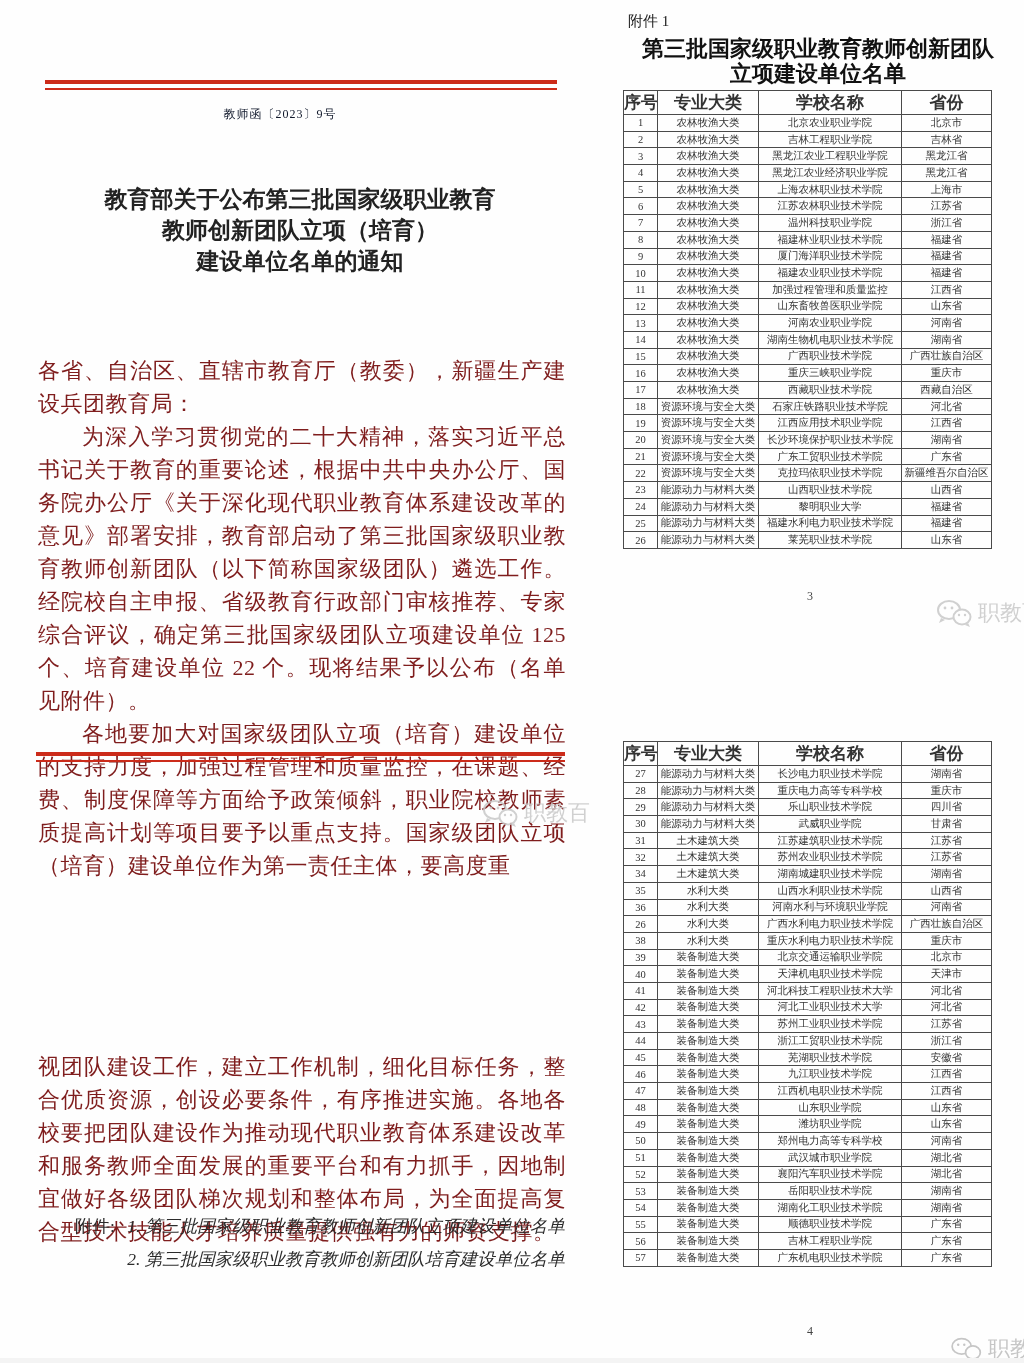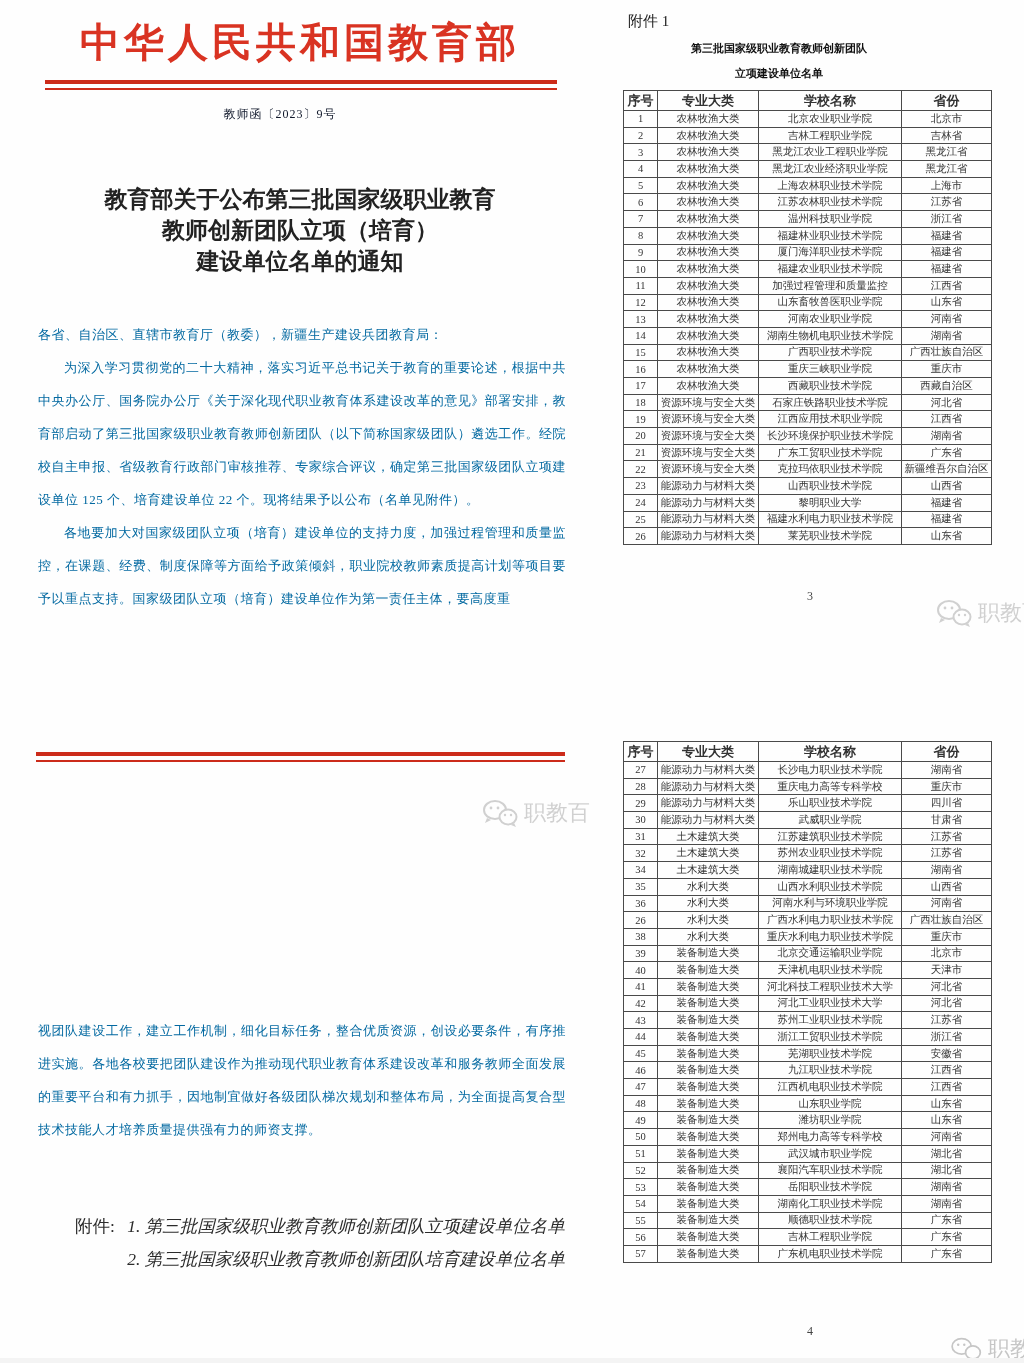--- a/index.html
+++ b/index.html
@@ -9,43 +9,43 @@
   
   .agency{position:absolute;left:40px;top:12px;width:520px;text-align:center;
           font-size:40px;font-weight:bold;color:#d93322;letter-spacing:4px;line-height:62px;}
   .red-rule{position:absolute;height:4px;border-top:4px solid #cc2b1a;border-bottom:2px solid #cc2b1a;}
   .rule-top{left:45px;top:80px;width:512px;}
   .rule-mid{left:36px;top:752px;width:529px;}
   .doc-no{position:absolute;left:40px;top:106px;width:480px;text-align:center;
           font-size:12px;color:#0f172a;letter-spacing:1px;}
   .letter-title{position:absolute;left:40px;top:184px;width:520px;text-align:center;
           font-size:23px;font-weight:bold;line-height:31px;color:#222;}
-  .body-block{position:absolute;left:38px;width:528px;font-size:13px;line-height:33px;
-          text-align:justify;color:#0369a1;letter-spacing:0.5px;}
+  .body-block{position:absolute;left:38px;width:528px;font-size:22px;line-height:33px;
+          text-align:justify;color:#7f1d1d;letter-spacing:0.5px;margin-top:36px;}
   .b1{top:318px;}
   .b2{top:1014px;}
   .body-block p{margin:0;}
   .body-block p.ind{text-indent:2em;}
   .attach{position:absolute;left:75px;top:1210px;width:492px;font-size:17.5px;line-height:33px;}
   .attach-row{display:flex;text-align:center;}
   .attach-label{flex:0 0 auto;margin-right:10px;}
   .attach-items{flex:1 1 auto;font-style:italic;}
   .attach-item{padding-left:28px;text-indent:-28px;}
 
   
   .appendix-label{position:absolute;left:628px;top:12px;font-size:15px;color:#222;}
-  .table-title{position:absolute;left:589px;top:36px;width:380px;text-align:center;
-          font-size:11px;font-weight:bold;line-height:25px;color:#111;}
+  .table-title{position:absolute;left:628px;top:36px;width:380px;text-align:center;
+          font-size:22px;font-weight:bold;line-height:25px;color:#111;}
   table.roster{position:absolute;left:623px;border-collapse:collapse;table-layout:fixed;
           width:368px;font-size:10.5px;color:#333;}
   .t1{top:90px;}
   .t2{top:741px;}
   table.roster th,table.roster td{border:1px solid #4a4a4a;text-align:center;
           padding:0;overflow:hidden;white-space:nowrap;}
-  table.roster th{height:19px;font-size:13px;font-weight:bold;}
+  table.roster th{height:19px;font-size:17px;font-weight:bold;}
   table.roster td{height:15.7px;}
   .c0{width:34px;} .c1{width:101px;} .c2{width:143px;} .c3{width:90px;}
   .page-num{position:absolute;left:620px;width:380px;text-align:center;
           font-size:12px;color:#444;}
   .p3{top:589px;} .p4{top:1324px;}
 
   
   .wm{position:absolute;display:flex;align-items:center;gap:4px;color:#c9c9c9;
       font-size:22px;font-family:"Liberation Sans","DejaVu Sans",sans-serif;
       opacity:.85;white-space:nowrap;}
@@ -53,21 +53,20 @@
   .wm1{left:480px;top:798px;}
   .wm2{left:934px;top:598px;}
   .wm3{left:948px;top:1334px;color:#bdbdbd;}
   .bottom-strip{position:absolute;left:0;bottom:0;width:1024px;height:5px;background:#f4f4f4;}
 </style>
 </head>
 <body>
 
 <div id="page">
 
-  <div class="agency">中华人民共和国教育部</div>
   <div class="red-rule rule-top"></div>
   <div class="doc-no">教师函〔2023〕9号</div>
 
   <div class="letter-title">
     <div>教育部关于公布第三批国家级职业教育</div>
     <div>教师创新团队立项（培育）</div>
     <div>建设单位名单的通知</div>
   </div>
 
   <div class="body-block b1">

